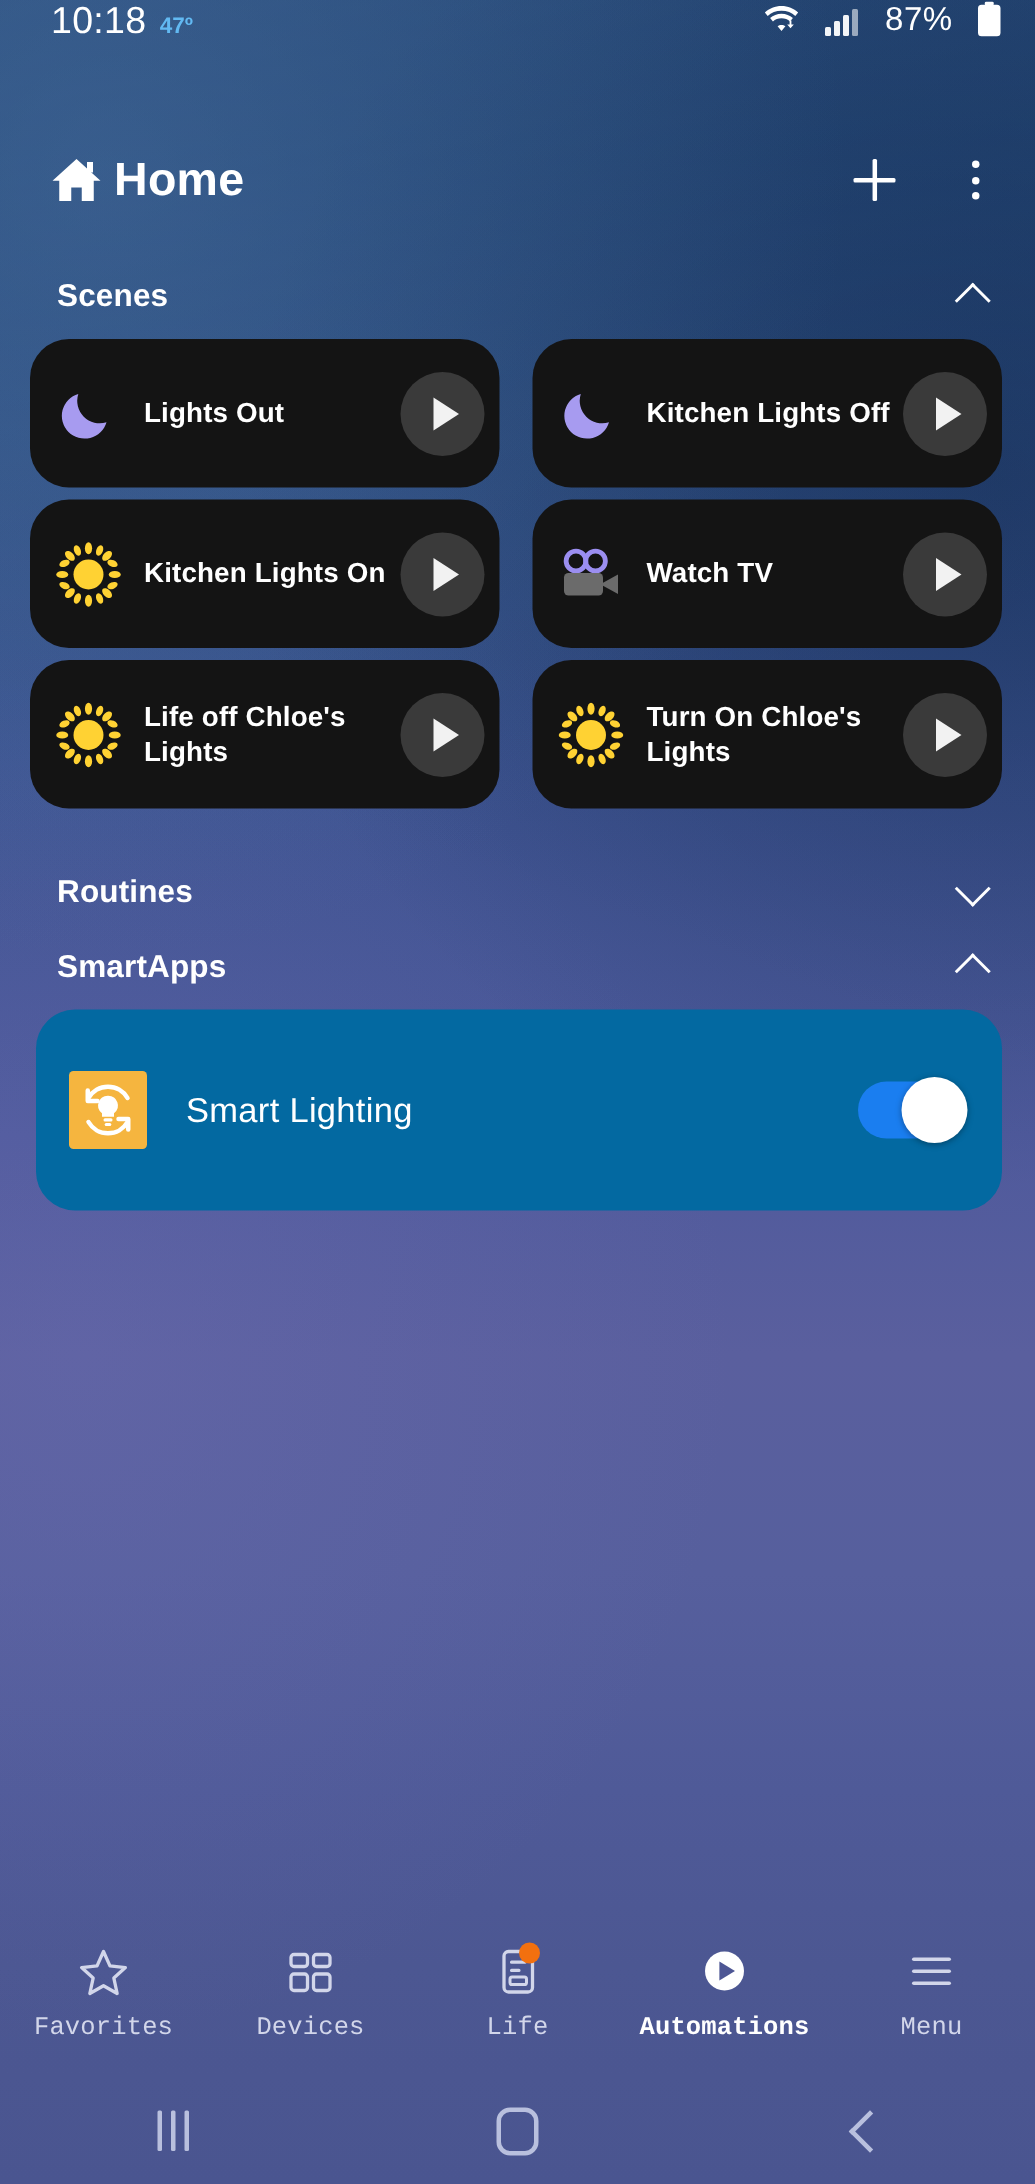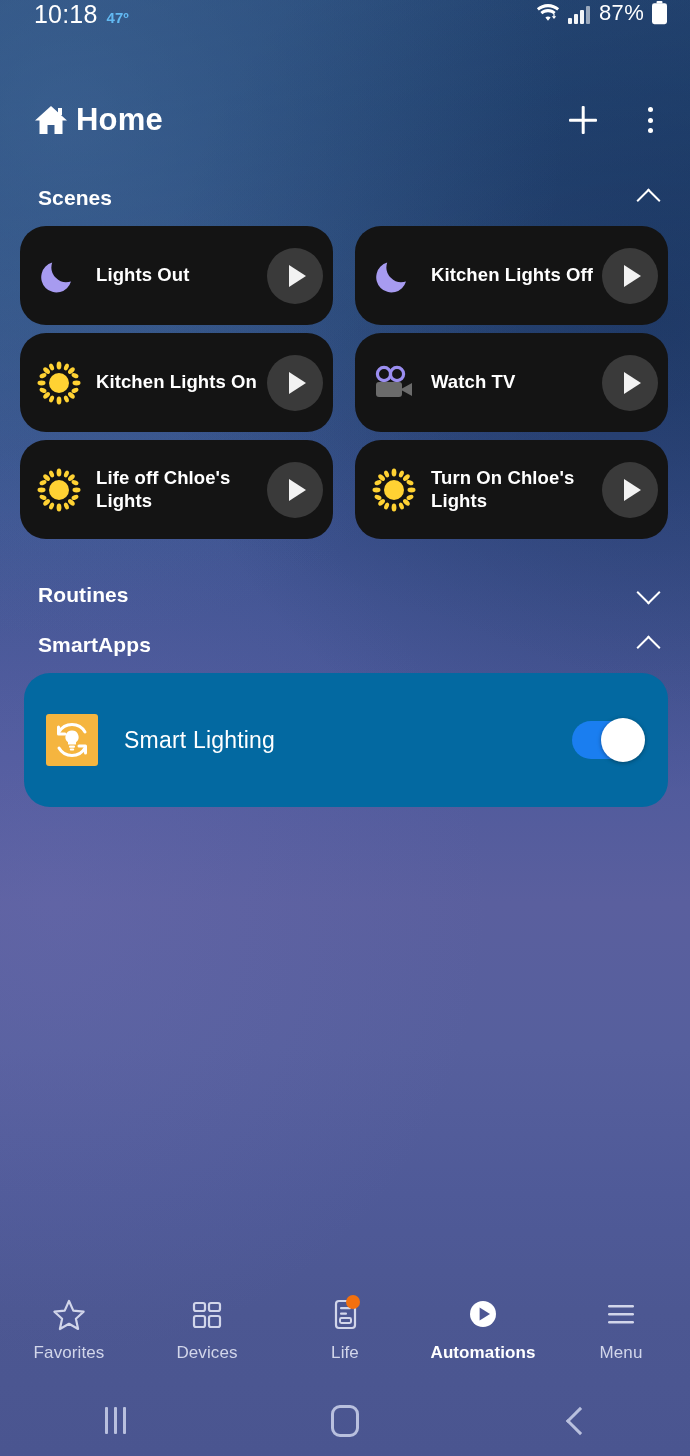--- a/index.html
+++ b/index.html
@@ -38,21 +38,21 @@
   
   .statusbar {
     position:relative; height:60px;
     display:flex; align-items:flex-start;
     padding:0 22px 0 34px;
     color:#ffffff;
   }
   .sb-left { display:flex; align-items:baseline; gap:9px; }
   .sb-time { font-size:25px; font-weight:400; letter-spacing:0.2px; }
   .sb-temp { font-size:15px; font-weight:700; color:#62b9f2; }
-  .sb-right { margin-left:auto; display:flex; align-items:center; gap:7px; }
+  .sb-right { margin-left:auto; display:flex; align-items:center; gap:16px; }
   .sb-batt-text { font-size:22px; font-weight:400; letter-spacing:0.3px; }
   .icon-wifi { width:26px; height:22px; position:relative; }
   .icon-signal { width:24px; height:22px; display:flex; align-items:flex-end; gap:2.5px; }
   .icon-signal i { display:block; width:3.6px; background:#fff; border-radius:1px; }
   .icon-signal i:nth-child(1){ height:6px; opacity:.95;}
   .icon-signal i:nth-child(2){ height:10px; opacity:.95;}
   .icon-signal i:nth-child(3){ height:14px; opacity:.95;}
   .icon-signal i:nth-child(4){ height:18px; opacity:.55;}
   .icon-batt { width:17px; height:24px; position:relative; }
 
@@ -156,21 +156,21 @@
   }
   .toggle .knob {
     position:absolute; right:-3px; top:50%; transform:translateY(-50%);
     width:44px; height:44px; border-radius:50%; background:#fff;
     box-shadow:0 1px 4px rgba(0,0,0,0.35);
   }
 
   
   .bottom-nav {
     position:absolute; left:0; right:0; bottom:71px;
-    height:110px; display:flex; align-items:center;
+    height:110px; display:flex; align-items:center;font-family:Liberation Mono, monospace;
   }
   .nav-item {
     flex:1; display:flex; flex-direction:column;
     align-items:center; justify-content:center; gap:11px;
     position:relative;
   }
   .nav-ico { width:36px; height:34px; position:relative; display:flex;
     align-items:center; justify-content:center;}
   .nav-label { font-size:17px; color:#d2d6ea; font-weight:400; letter-spacing:0.1px;}
   .nav-item.active .nav-label { color:#ffffff; font-weight:700; }

